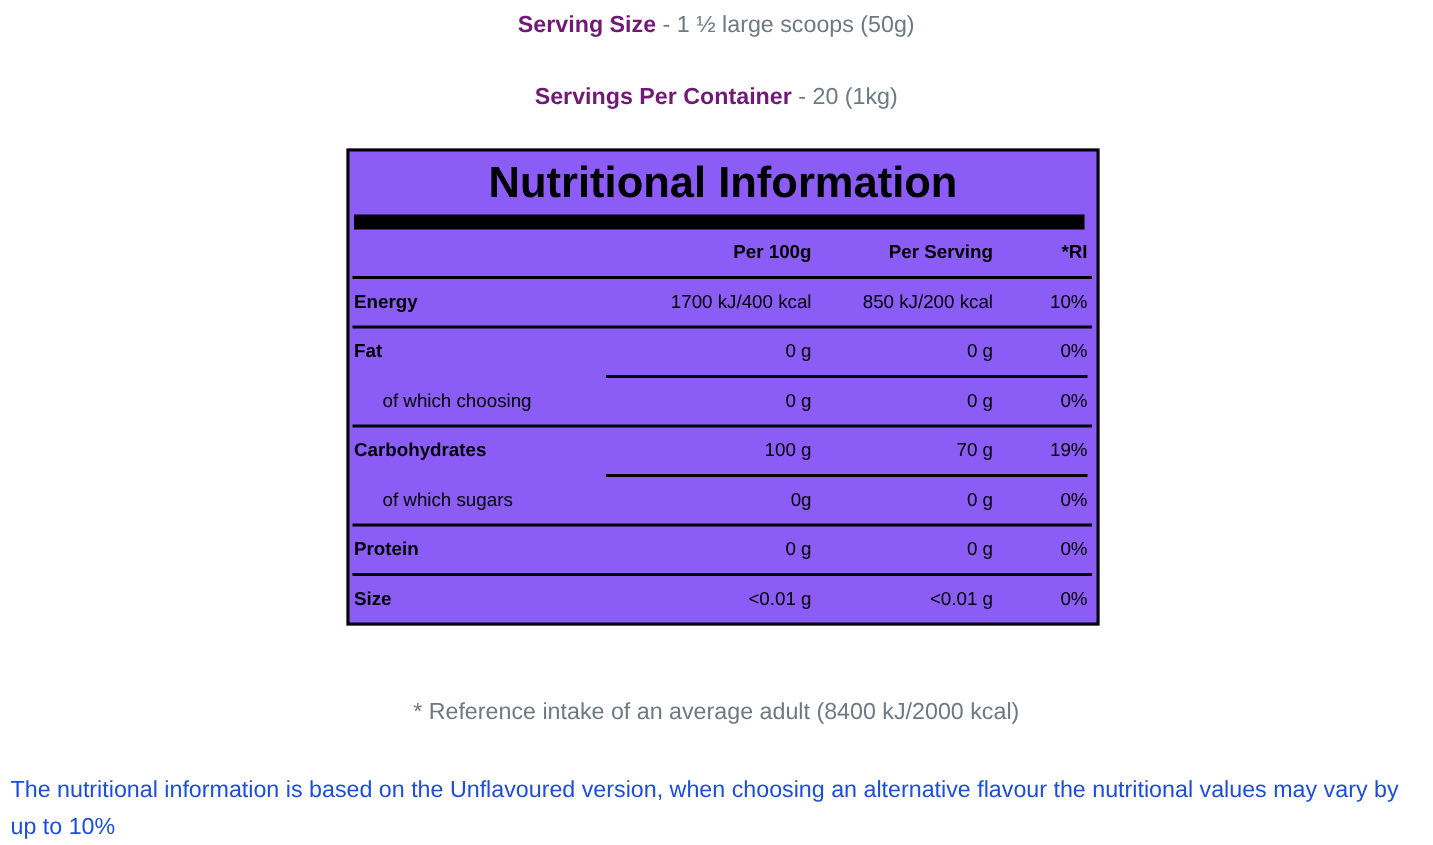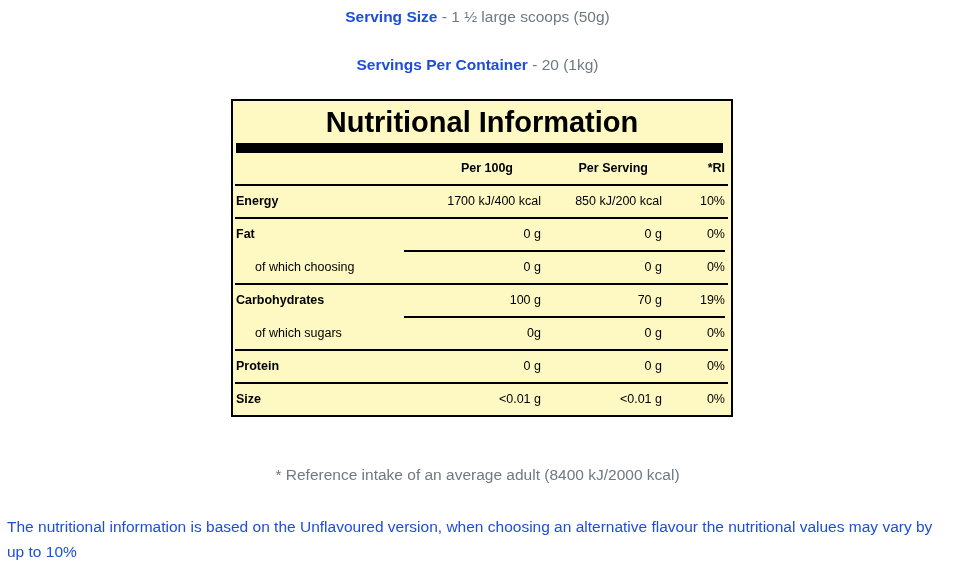--- a/index.html
+++ b/index.html
@@ -15,21 +15,21 @@
   
   .centerline {
     position: absolute;
     left: 0;
     width: 100%;
     text-align: center;
     font-size: 15.5px;
     color: #6f7981;
     line-height: 20px;
   }
-  .centerline .lbl { font-weight: bold; color: #1d4ed8; }
+  .centerline .lbl { font-weight: bold; color: #701a75; }
   #serving-line   { top: 7px; }
   #container-line { top: 55px; }
   #footnote-line  { top: 465px; }
 
   #disclaimer {
     position: absolute;
     top: 514px;
     left: 7px;
     width: 941px;
     font-size: 15.5px;
@@ -40,21 +40,21 @@
 
   
   .ntable {
     position: absolute;
     left: 231px;
     top: 99px;
     width: 502px;
     height: 318px;
     box-sizing: border-box;
     border: 2px solid #000;
-    background: #fef9c3;
+    background: #8b5cf6;
     color: #000;
   }
   .ntitle {
     line-height: 42px;
     height: 42px;
     text-align: center;
     font-size: 29px;
     font-weight: bold;
     color: #000;
     white-space: nowrap;
@@ -67,21 +67,21 @@
   .trow {
     display: grid;
     grid-template-columns: 1fr 140px 121px 63px;
     height: 31px;
     line-height: 31px;
     padding: 0 6px 0 3px;
     font-size: 12.5px;
   }
   .trow .cell { white-space: nowrap; overflow: hidden; }
   .trow .num { text-align: right; }
-  .trow.head { font-weight: bold; gap: 14px; }
+  .trow.head { font-weight: bold; }
   .trow .label.bold { font-weight: bold; }
   .trow .label.indent { padding-left: 19px; }
   .rule {
     height: 2px;
     background: #000;
     margin: 0 3px 0 2px;
   }
   .rule.partial {
     margin-left: 171px;
     margin-right: 6px;

